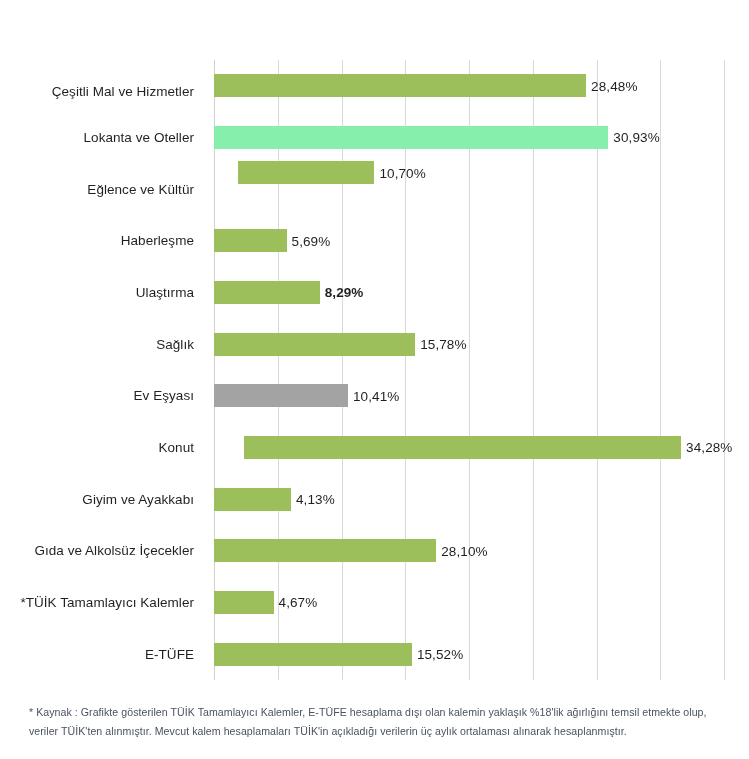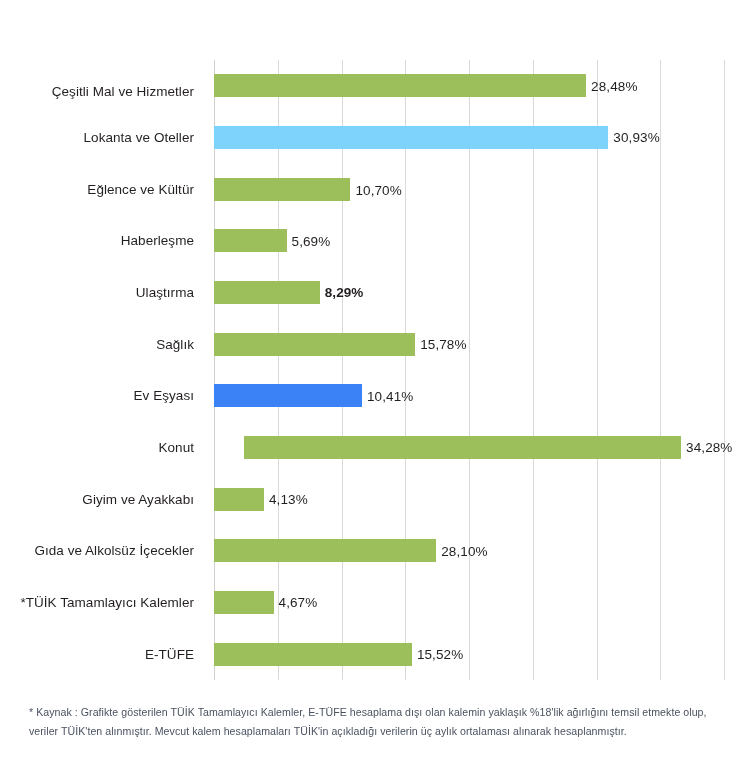--- a/index.html
+++ b/index.html
@@ -161,56 +161,56 @@
           <div class="gridline" style="left: 446.25px;"></div>
           <div class="gridline" style="left: 510px;"></div>
         </div>
       <div class="rows">
           <div class="row" style="top: 0px; height: 51.6667px;">
             <div class="bar" style="width: 363.12px; background: rgb(156, 191, 92); padding-left: 9px;">
               <span class="bar-value">28,48%</span>
             </div>
           </div>
           <div class="row" style="top: 51.6667px; height: 51.6667px;">
-            <div class="bar" style="width: 394.358px; background: #7dd3fc;">
+            <div class="bar" style="width: 394.358px; background: #86efac;">
               <span class="bar-value">30,93%</span>
             </div>
           </div>
-          <div class="row" style="top: 104px; height: 51.6667px;">
+          <div class="row" style="top: 87px; height: 51.6667px; margin-left: 24px;">
             <div class="bar" style="width: 136.425px; background: rgb(156, 191, 92);">
               <span class="bar-value">10,70%</span>
             </div>
           </div>
           <div class="row" style="top: 155px; height: 51.6667px;">
             <div class="bar" style="width: 72.5475px; background: rgb(156, 191, 92);">
               <span class="bar-value">5,69%</span>
             </div>
           </div>
           <div class="row" style="top: 206.667px; height: 51.6667px; font-weight: bold;">
             <div class="bar" style="width: 105.697px; background: rgb(156, 191, 92);">
               <span class="bar-value">8,29%</span>
             </div>
           </div>
           <div class="row" style="top: 258.333px; height: 51.6667px;">
             <div class="bar" style="width: 201.195px; background: rgb(156, 191, 92);">
               <span class="bar-value">15,78%</span>
             </div>
           </div>
           <div class="row" style="top: 310px; height: 51.6667px;">
-            <div class="bar" style="width: 148px; background: #3b82f6;">
+            <div class="bar" style="width: 134px; background: #a3a3a3;">
               <span class="bar-value">10,41%</span>
             </div>
           </div>
           <div class="row" style="top: 361.667px; height: 51.6667px; padding-left: 30px;">
             <div class="bar" style="width: 437.07px; background: rgb(156, 191, 92);">
               <span class="bar-value">34,28%</span>
             </div>
           </div>
           <div class="row" style="top: 413.333px; height: 51.6667px;">
-            <div class="bar" style="width: 50px; background: rgb(156, 191, 92);">
+            <div class="bar" style="width: 37px; background: rgb(156, 191, 92); padding-left: 40px;">
               <span class="bar-value">4,13%</span>
             </div>
           </div>
           <div class="row" style="top: 465px; height: 51.6667px;">
             <div class="bar" style="width: 222.232px; background: rgb(156, 191, 92);">
               <span class="bar-value">28,10%</span>
             </div>
           </div>
           <div class="row" style="top: 516.667px; height: 51.6667px;">
             <div class="bar" style="width: 59.5425px; background: rgb(156, 191, 92);">

